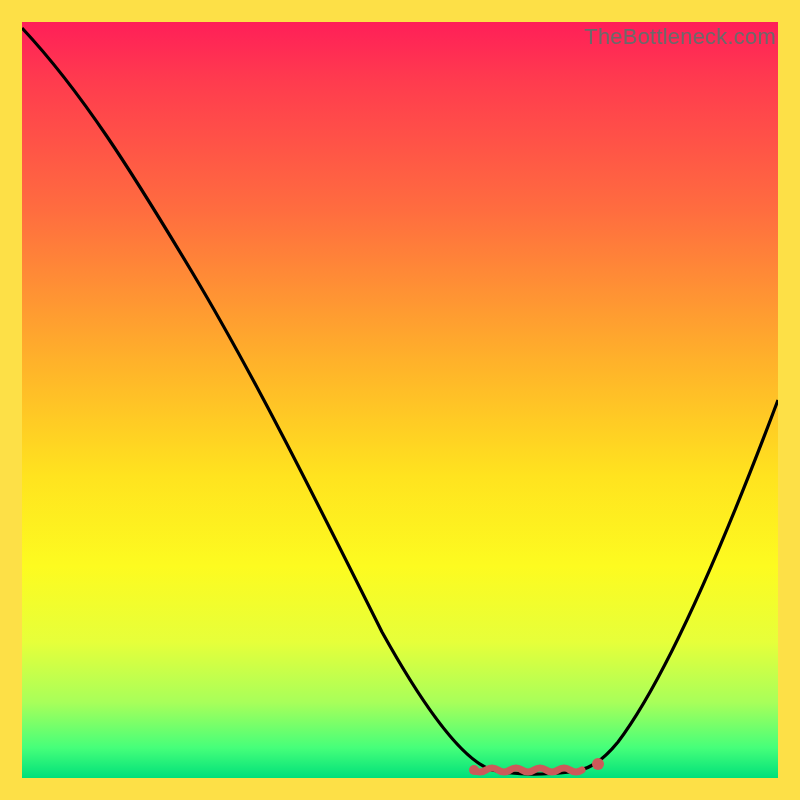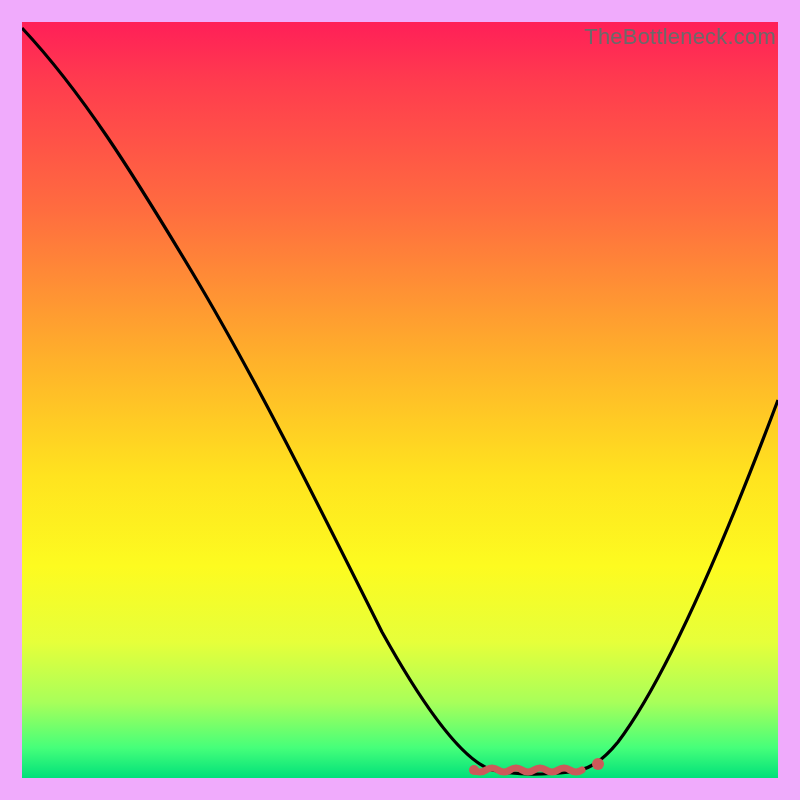--- a/index.html
+++ b/index.html
@@ -8,21 +8,21 @@
     width: 800px;
     height: 800px;
     background: #000;
     font-family: Arial, Helvetica, sans-serif;
     overflow: hidden;
   }
   .frame {
     position: relative;
     width: 800px;
     height: 800px;
-    background: #f0abfc;
+    background: #fde047;
   }
   .plot {
     position: absolute;
     left: 22px;
     top: 22px;
     width: 756px;
     height: 756px;
     overflow: hidden;
     background: linear-gradient(
       to bottom,

